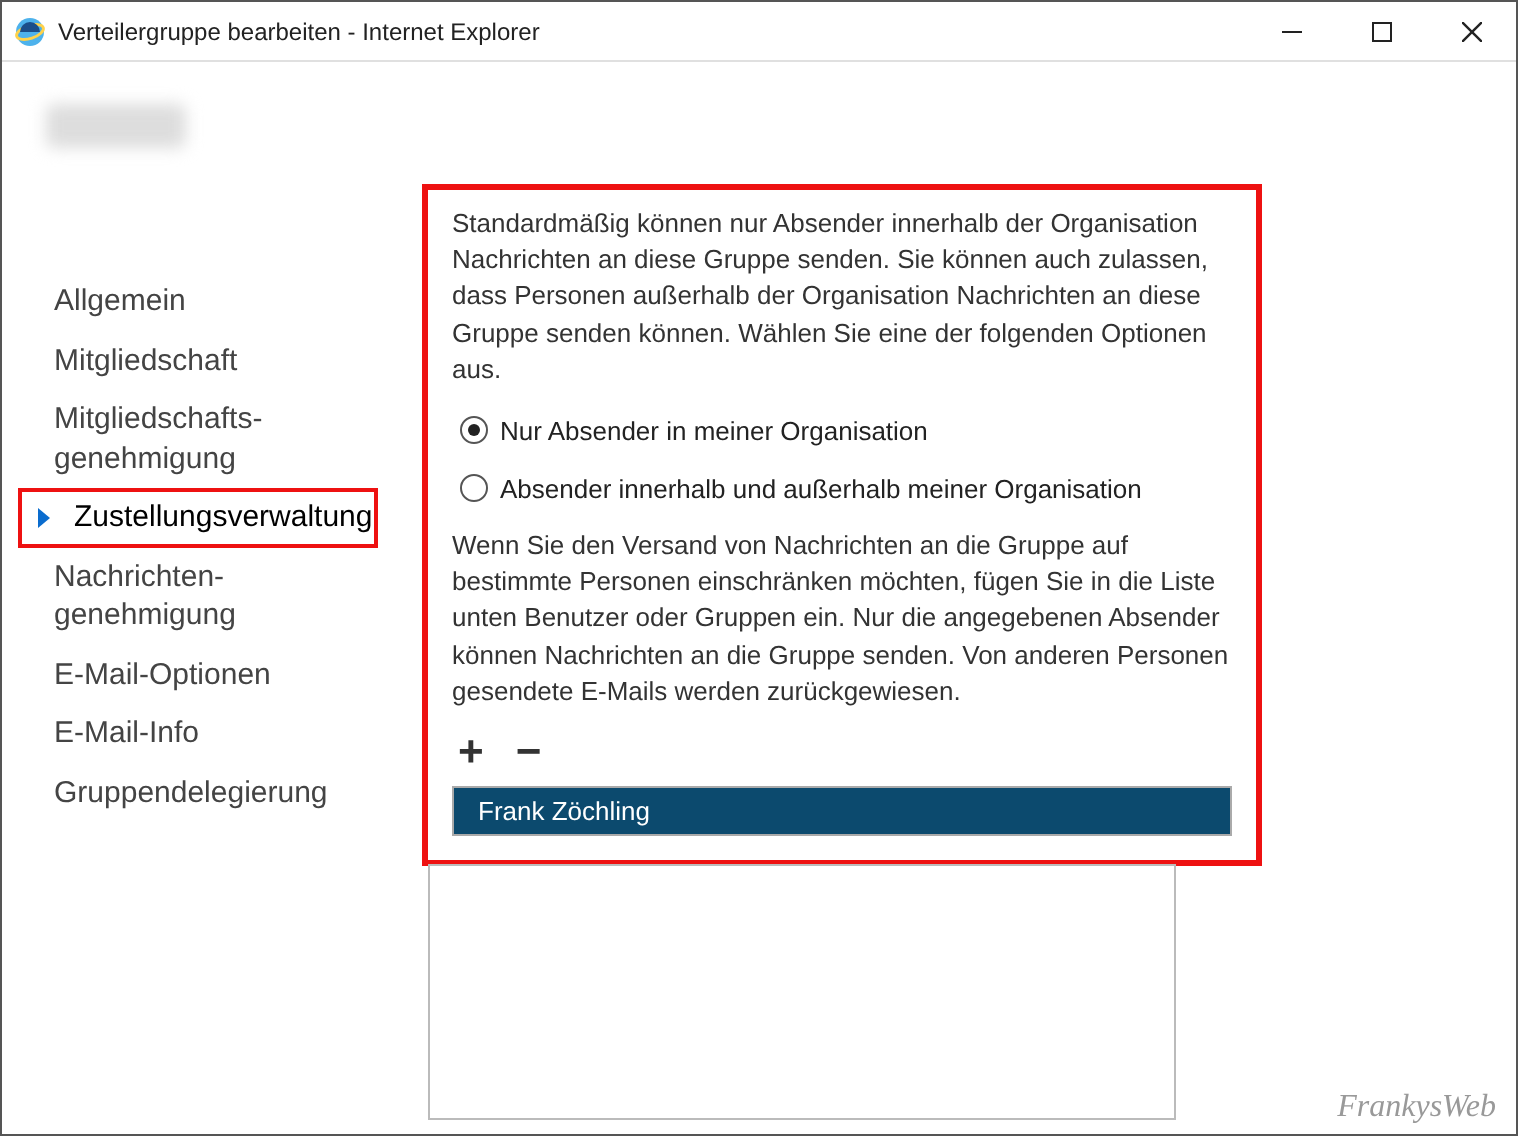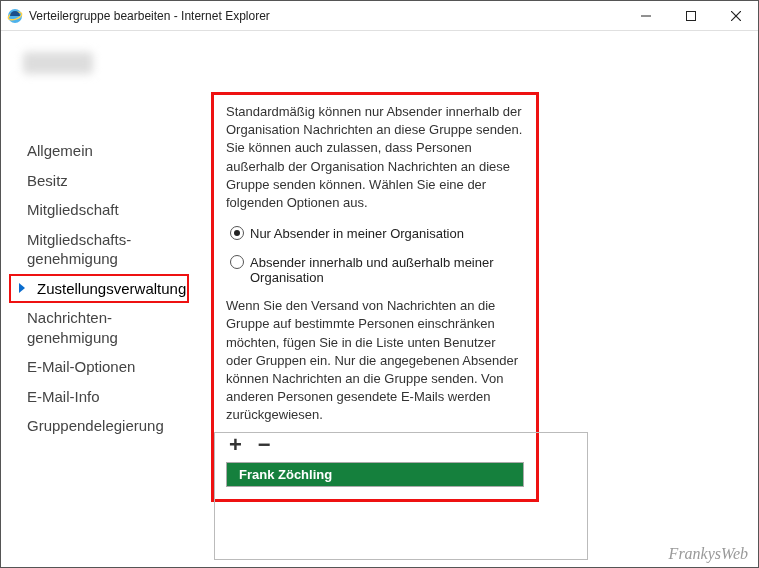--- a/index.html
+++ b/index.html
@@ -86,21 +86,21 @@
     margin-top:-5px;
     width:0;height:0;
     border-top:5px solid transparent;
     border-bottom:5px solid transparent;
     border-left:6px solid #0a6cce;
   }
   .main-panel {
     position:absolute;
     left: 210px;
     top: 60px;
-    width: 328px;
+    width: 420px;
     border: 3px solid #e11;
     padding: 8px 12px 12px 12px;
   }
   .desc {
     font-size: 13px;
     color:#333;
     line-height:1.4;
     margin-bottom:8px;
   }
   .radio-row {
@@ -131,24 +131,24 @@
     font-size:22px;
     font-weight:bold;
     color:#333;
   }
   .addremove span{cursor:pointer;padding:0 3px;}
   .listbox {
     border:1px solid #aaa;
     min-height:22px;
   }
   .listrow {
-    background:#15803d;
+    background:#0c4a6e;
     color:#fff;
     font-size:13px;
-    font-weight:bold;
+    font-weight:normal;
     padding:4px 12px;
   }
   .lowerbox{
     position:absolute;
     left:213px;
     top: 400px;
     width: 374px;
     height: 128px;
     border:1px solid #bbb;
   }
@@ -193,21 +193,20 @@
           </svg>
       </div>
     </div>
   </div>
 
   <div class="content">
     <div class="blurred-title"></div>
 
     <div class="sidebar">
       <div class="nav-item">Allgemein</div>
-      <div class="nav-item">Besitz</div>
       <div class="nav-item">Mitgliedschaft</div>
       <div class="nav-item" style="white-space:pre-line;">Mitgliedschafts-
 genehmigung</div>
       <div class="nav-item selected">Zustellungsverwaltung</div>
       <div class="nav-item" style="white-space:pre-line;">Nachrichten-
 genehmigung</div>
       <div class="nav-item">E-Mail-Optionen</div>
       <div class="nav-item">E-Mail-Info</div>
       <div class="nav-item">Gruppendelegierung</div>
     </div>

